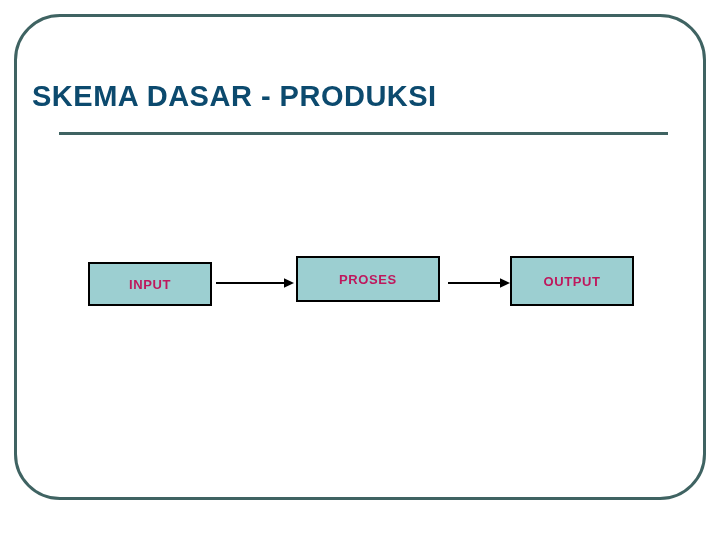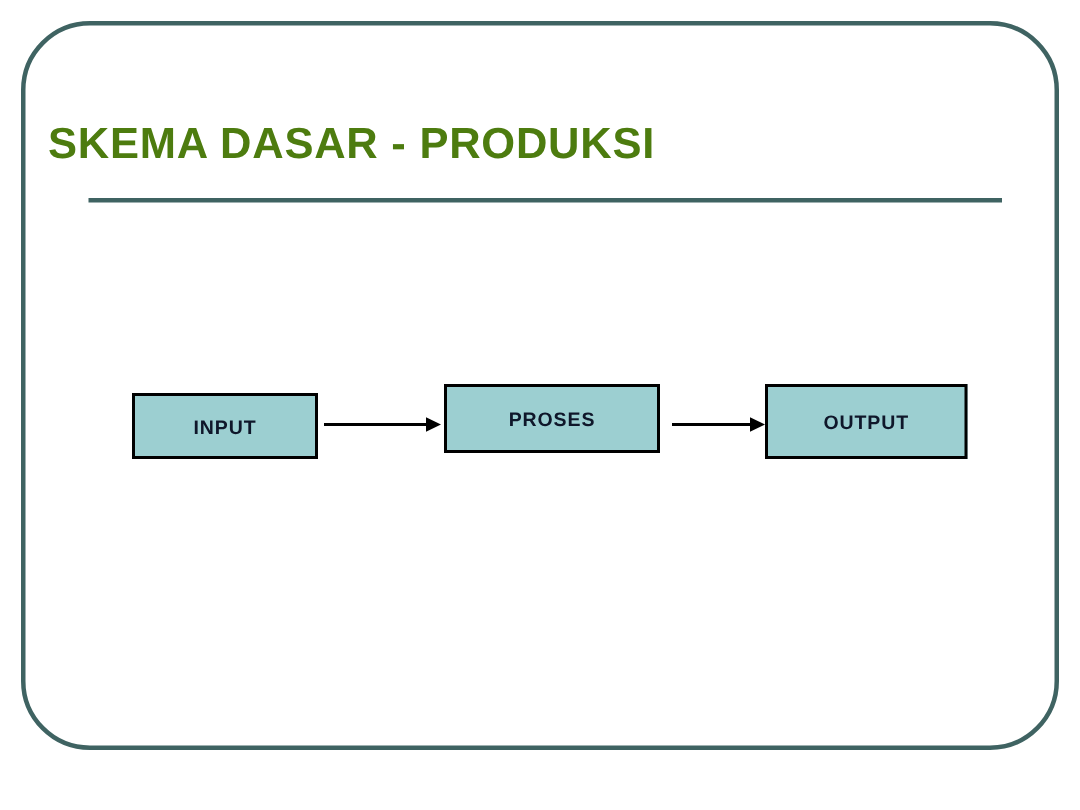--- a/index.html
+++ b/index.html
@@ -37,54 +37,54 @@
 
   
   #title {
     position: absolute;
     left: 32px;
     top: 80px;
     width: 640px;
     font-size: 29px;
     font-weight: bold;
     letter-spacing: 0.5px;
-    color: #4d7c0f;
+    color: #0c4a6e;
     font-family: "Liberation Sans", sans-serif;
     white-space: nowrap;
   }
 
   #title-rule {
     position: absolute;
     left: 59px;
     top: 132px;
     width: 609px;
     height: 3px;
     background: #3f6362;
   }
 
   
   .flow-box {
     position: absolute;
     box-sizing: border-box;
     background: #9ccfd1;
     border: 2px solid #000000;
-    color: #0f172a;
+    color: #be185d;
     font-size: 13px;
     font-weight: bold;
     letter-spacing: 0.6px;
     font-family: "Liberation Sans", sans-serif;
     display: flex;
     align-items: center;
     justify-content: center;
     text-align: center;
   }
 
   #box-input  { left: 88px;  top: 262px; width: 124px; height: 44px; }
   #box-proses { left: 296px; top: 256px; width: 144px; height: 46px; align-items: center; }
-  #box-output { left: 510px; top: 256px; width: 135px; height: 50px; }
+  #box-output { left: 510px; top: 256px; width: 124px; height: 50px; }
 
   
   .arrow {
     position: absolute;
     height: 14px;
     display: block;
   }
   #arrow-1 { left: 216px; top: 276px; width: 78px; }
   #arrow-2 { left: 448px; top: 276px; width: 62px; }
 </style>

